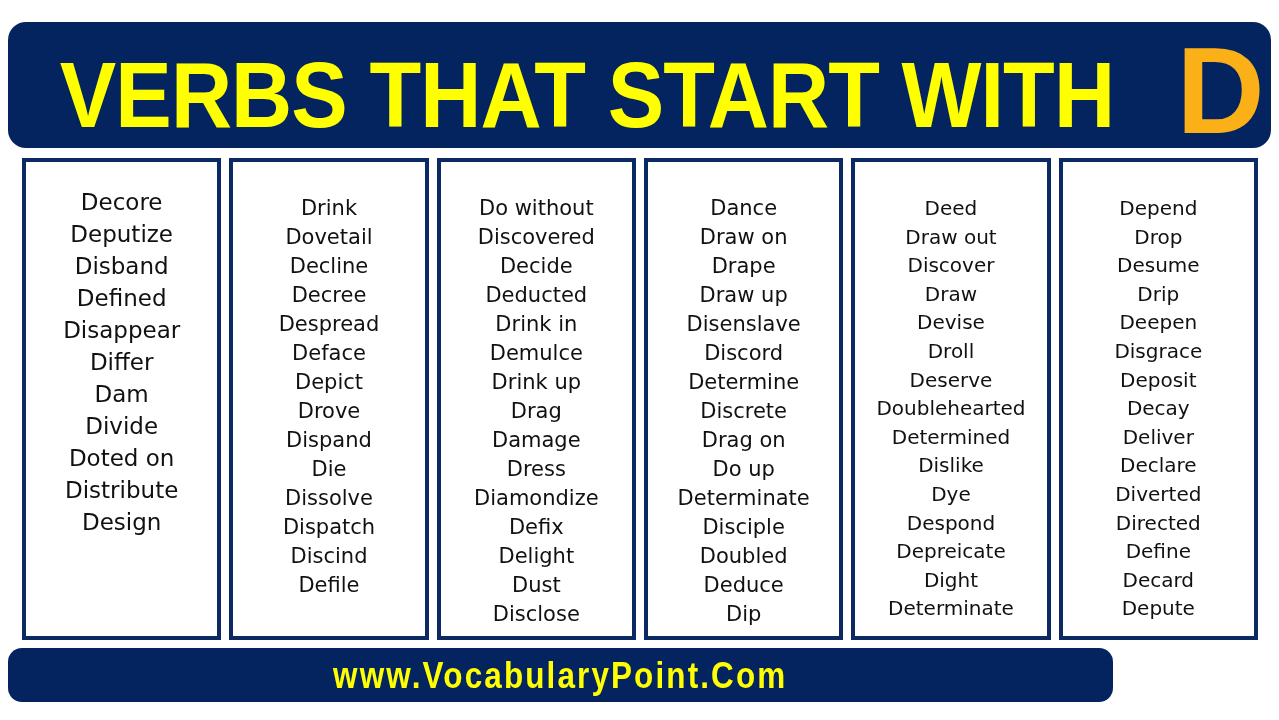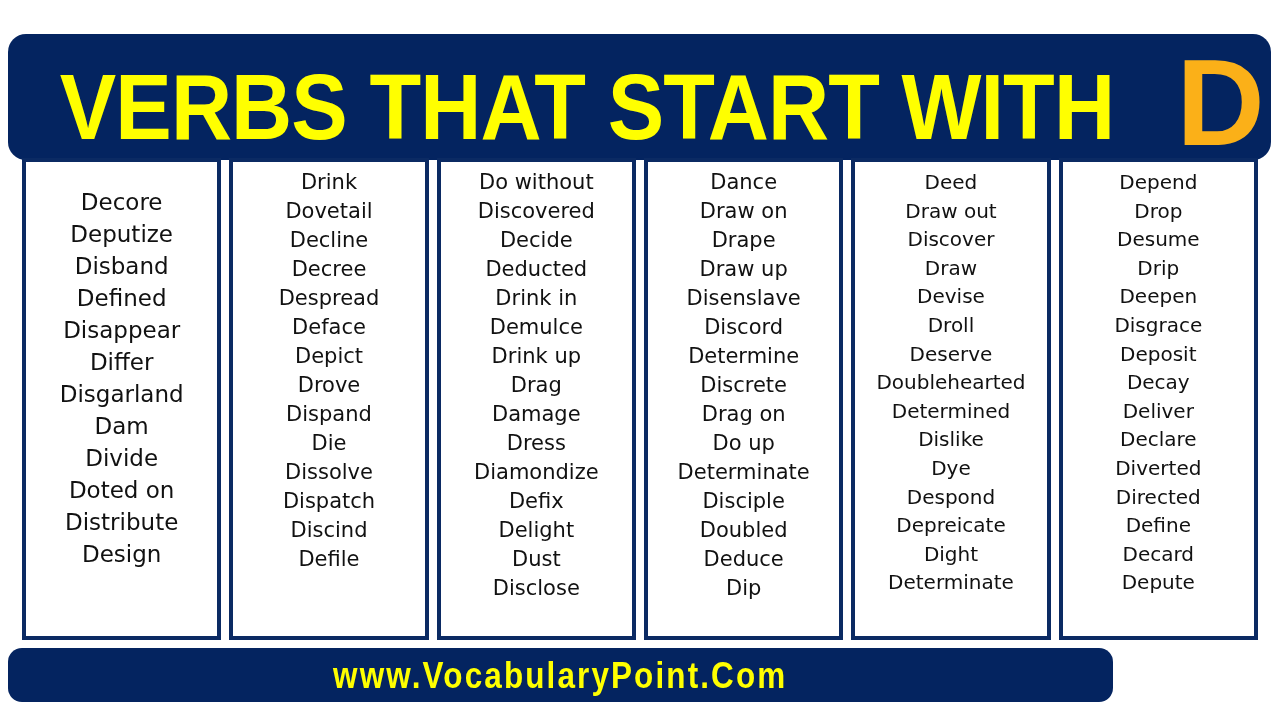--- a/index.html
+++ b/index.html
@@ -27,21 +27,20 @@
     top: 22px;
     width: 1263px;
     height: 126px;
     background: #042460;
     border-radius: 18px;
     box-sizing: border-box;
     display: flex;
     align-items: center;
     justify-content: center;
     overflow: hidden;
-    margin-top: 12px;
   }
   .header-title {
     display: flex;
     align-items: baseline;
     justify-content: center;
     white-space: nowrap;
     width: 100%;
     padding: 0 20px;
     box-sizing: border-box;
   }
@@ -78,21 +77,21 @@
   }
   .word-column {
     flex: 1 1 0;
     border: 4px solid #0b2a63;
     background: #ffffff;
     box-sizing: border-box;
     display: flex;
     flex-direction: column;
     align-items: center;
     justify-content: flex-start;
-    padding-top: 6px;
+    padding-top: 32px;
     overflow: hidden;
   }
   .word-column.col-size-a { padding-top: 24px; }
   .word {
     color: #111111;
     text-align: center;
     white-space: nowrap;
     font-family: "DejaVu Sans", "Liberation Sans", sans-serif;
   }
   
@@ -138,21 +137,20 @@
   </div>
 
   <div class="columns">
     <div class="word-column size-a col-size-a">
       <div class="word">Decore</div>
       <div class="word">Deputize</div>
       <div class="word">Disband</div>
       <div class="word">Defined</div>
       <div class="word">Disappear</div>
       <div class="word">Differ</div>
-      <div class="word">Disgarland</div>
       <div class="word">Dam</div>
       <div class="word">Divide</div>
       <div class="word">Doted on</div>
       <div class="word">Distribute</div>
       <div class="word">Design</div>
     </div>
 
     <div class="word-column size-b">
       <div class="word">Drink</div>
       <div class="word">Dovetail</div>

